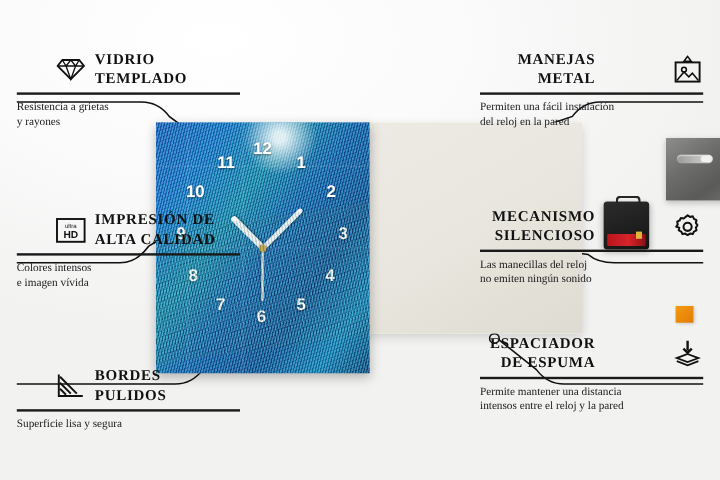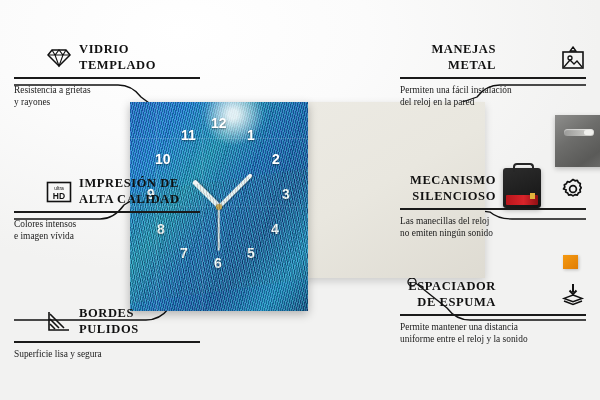--- a/index.html
+++ b/index.html
@@ -258,16 +258,16 @@
       <span class="icon">
         <svg width="26" height="24" viewBox="0 0 26 24">
             <path d="M13 1v8M9.5 7.5L13 11l3.5-3.5" fill="none" stroke="#111" stroke-width="2"></path>
             <path d="M13 12l9 3.4-9 3.4-9-3.4z" fill="none" stroke="#111" stroke-width="1.5"></path>
             <path d="M4 18l9 3.4 9-3.4" fill="none" stroke="#111" stroke-width="1.5"></path>
           </svg>
       </span>
     </div>
     <div class="rule"></div>
     <div class="desc">Permite mantener una distancia</div>
-    <div class="desc">uniforme entre el reloj y la sonido</div>
+    <div class="desc">intensos entre el reloj y la pared</div>
   </div>
 
 </div>
 
 </body></html>

